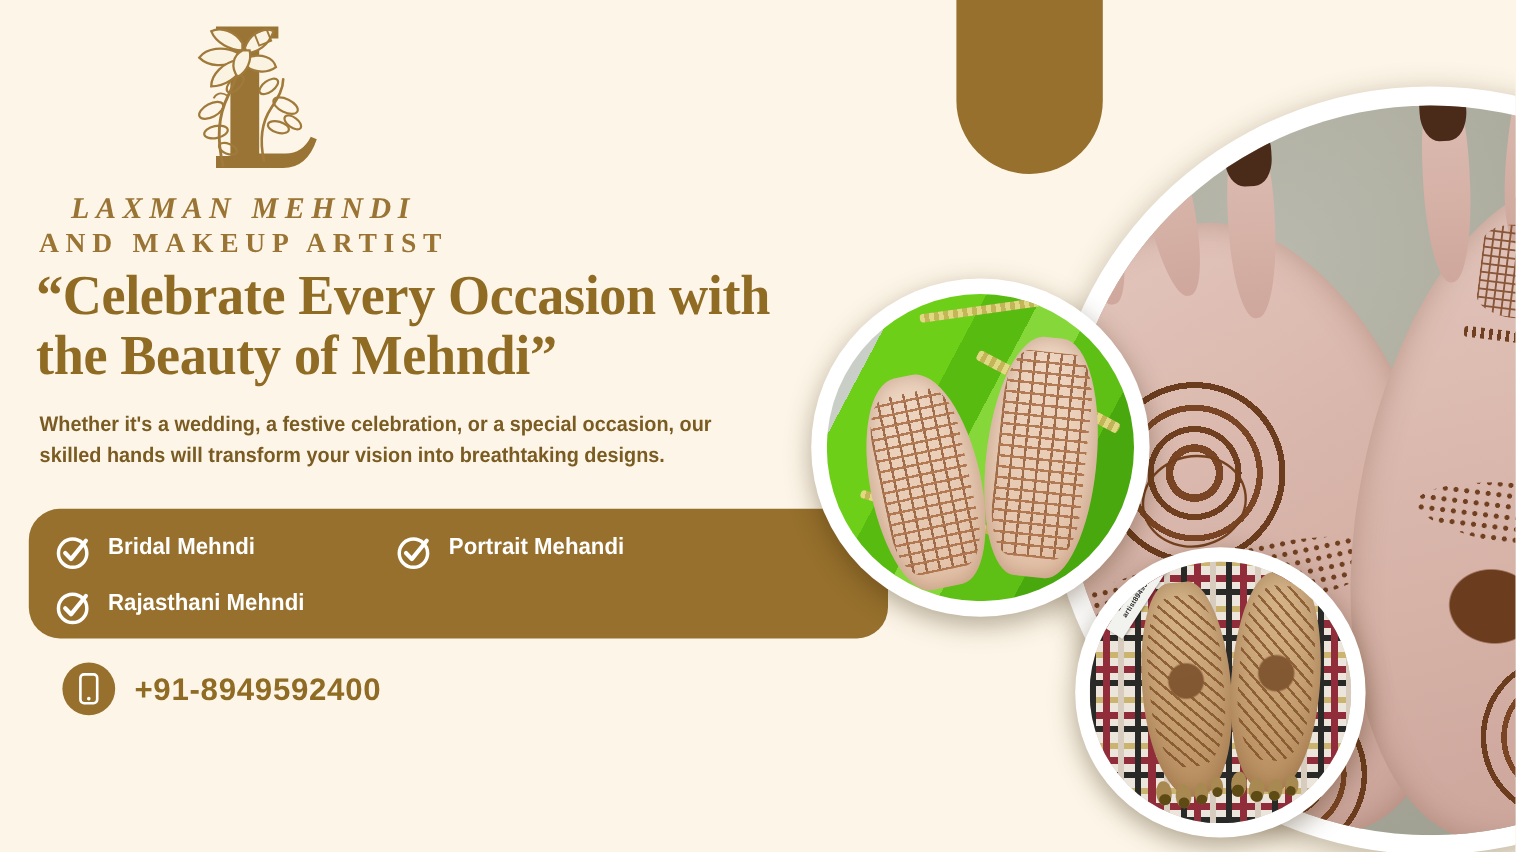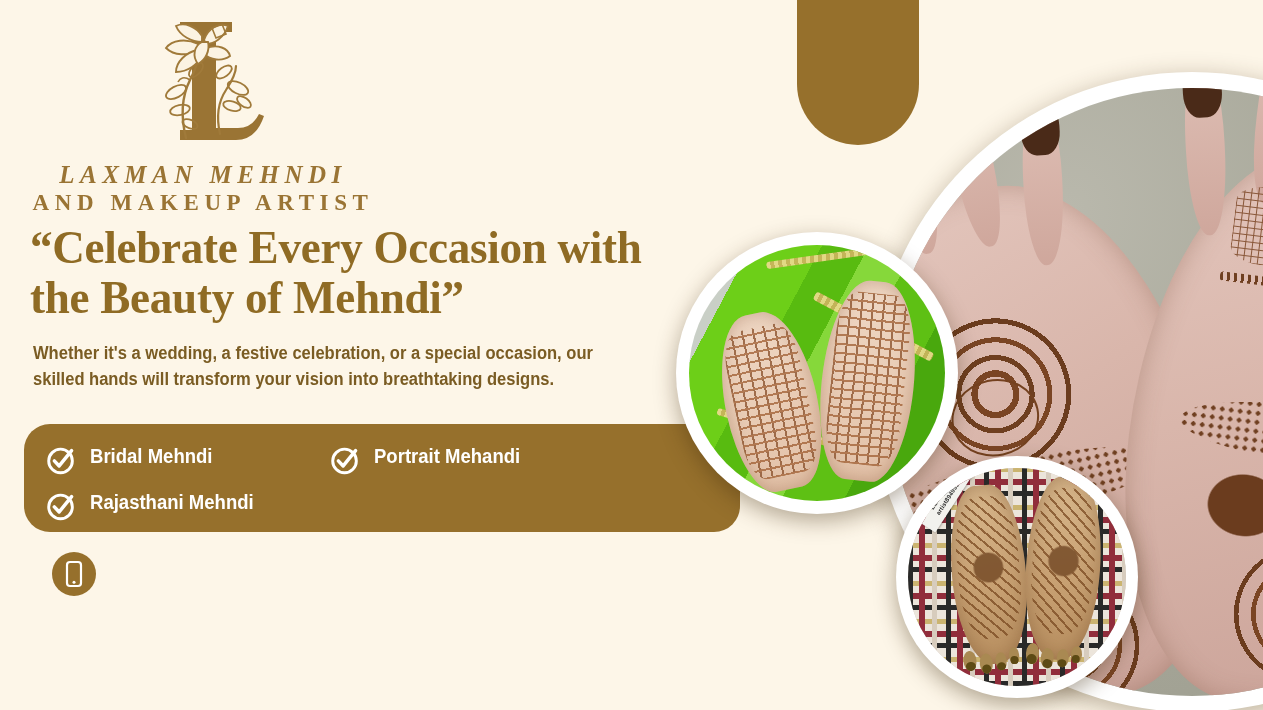--- a/index.html
+++ b/index.html
@@ -368,15 +368,16 @@
     </div>
   </div>
 
   <div class="phone-row">
     <span class="phone-badge">
       <svg width="22" height="30" viewBox="0 0 22 30">
         <rect x="4" y="3" width="14" height="24" rx="3" fill="none" stroke="#fff" stroke-width="2.2"></rect>
         <circle cx="11" cy="23.2" r="1.5" fill="#fff"></circle>
       </svg>
     </span>
+    <span class="phone-num">+91-8949592400</span>
   </div>
 
 </div>
 
 </body></html>

